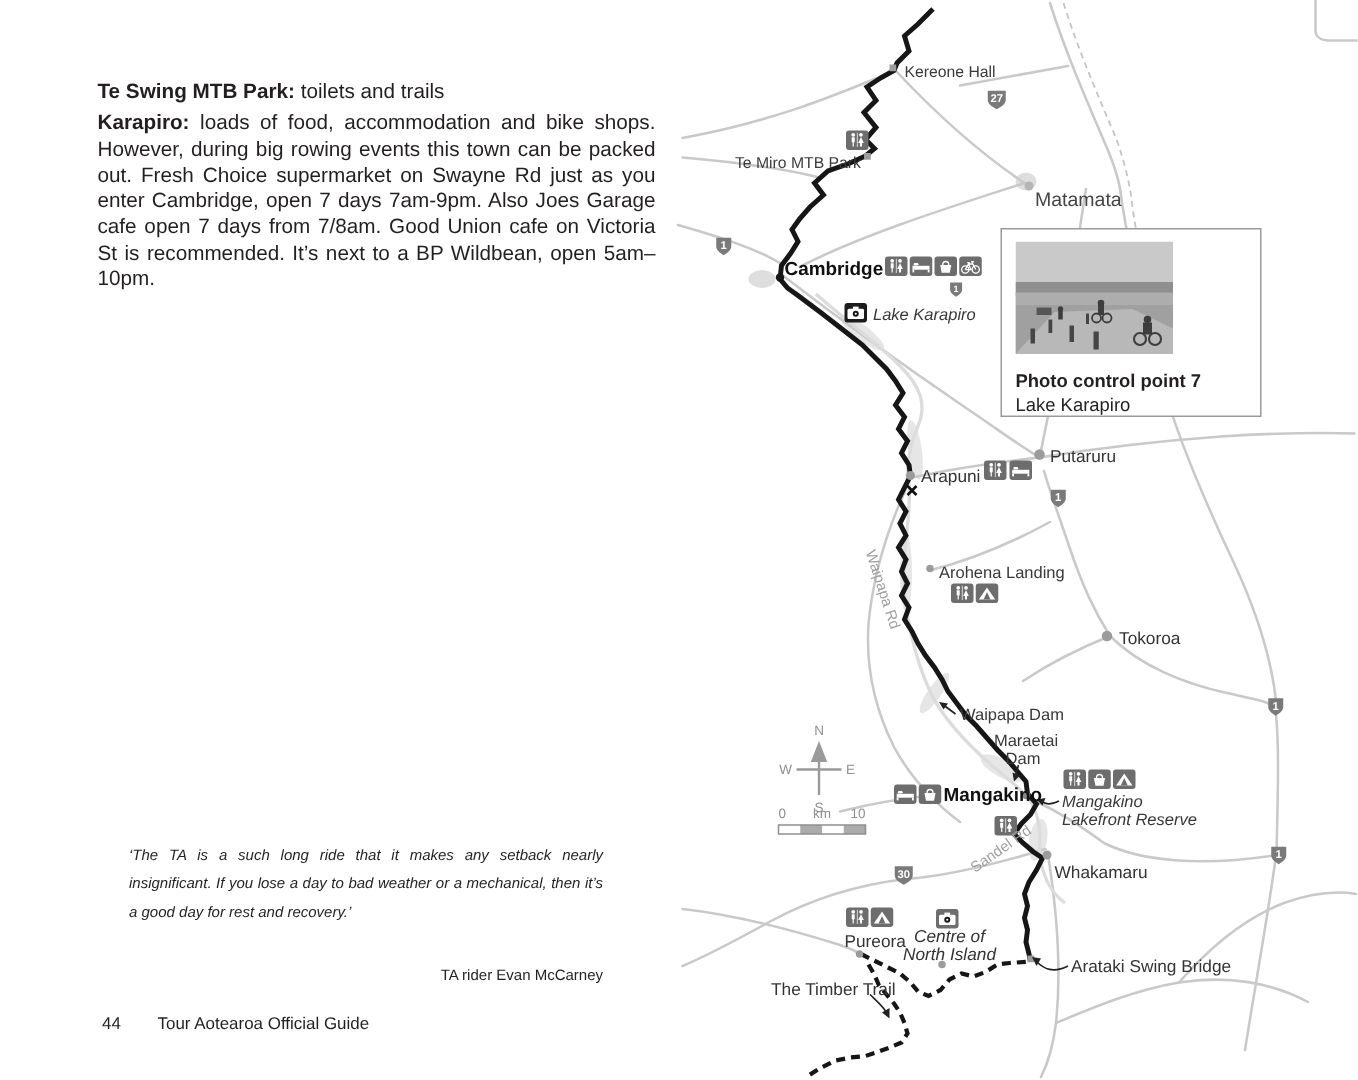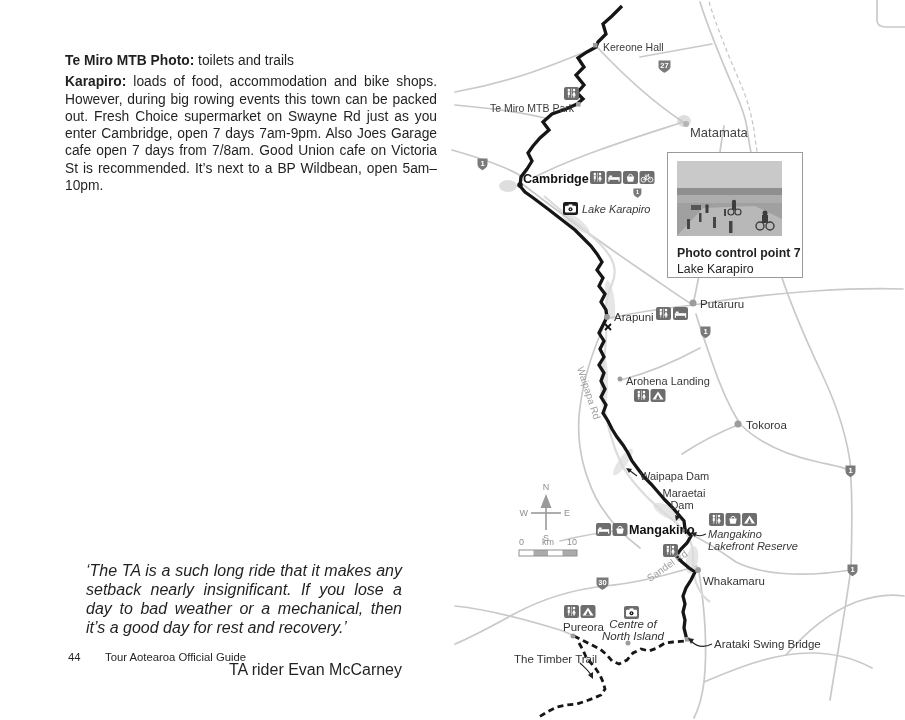--- a/index.html
+++ b/index.html
@@ -4,49 +4,49 @@
 <style>
   html,body{margin:0;padding:0;}
   body{
     width:905px;height:720px;position:relative;overflow:hidden;
     background:#ffffff;color:#231f20;
     font-family:"Liberation Sans","DejaVu Sans",sans-serif;
   }
   .left-col{position:absolute;left:65px;top:52px;width:372px;}
   .para{font-size:13.8px;line-height:17.3px;text-align:justify;margin:0 0 4px 0;}
   .para strong{font-weight:bold;}
-  .quote-block{position:absolute;left:86px;top:561px;width:316px;font-size:16px;line-height:19px;}
+  .quote-block{position:absolute;left:86px;top:561px;width:316px;font-size:10px;line-height:19px;}
   .quote-text{font-style:italic;text-align:justify;margin:0;}
   .quote-attr{text-align:right;margin:23px 0 0 0;font-style:normal;}
-  .page-footer{position:absolute;left:68px;top:651px;font-size:11.3px;}
+  .page-footer{position:absolute;left:68px;top:677px;font-size:11.3px;}
   .page-footer .num{display:inline-block;width:37px;}
   svg.map{position:absolute;left:0;top:0;width:905px;height:720px;}
   .photo-box{
-    position:absolute;left:667px;top:152px;width:136px;height:126px;
+    position:absolute;left:667px;top:152px;width:174px;height:126px;
     box-sizing:border-box;background:#fff;border:1px solid #9a9a9a;padding:8px 0 0 9px;
   }
   .photo-box .title{font-weight:bold;font-size:12.3px;margin-top:6px;line-height:14px;}
   .photo-box .subtitle{font-size:12.3px;margin-top:2px;line-height:14px;}
   
   text{font-family:"Liberation Sans","DejaVu Sans",sans-serif;}
   .ml{font-size:11px;fill:#383838;}
   .ml-sm{font-size:10.5px;fill:#3a3a3a;}
   .ml-town{font-size:11.5px;fill:#333;}
   .ml-big{font-size:13px;fill:#444;}
   .ml-bold{font-size:12.6px;font-weight:bold;fill:#101010;}
   .ml-it{font-style:italic;}
   .ml-road{font-size:10px;fill:#9f9f9f;}
   .ml-gray{fill:#8f8f8f;font-size:9px;}
   .shield-txt{font-size:7.5px;font-weight:bold;fill:#ffffff;text-anchor:middle;}
 </style>
 </head>
 <body>
 
 <div class="left-col">
-  <p class="para"><strong>Te Miro MTB Photo:</strong> <span>toilets and trails</span></p>
+  <p class="para"><strong>Te Swing MTB Park:</strong> <span>toilets and trails</span></p>
   <p class="para"><strong>Karapiro:</strong> <span>loads of food, accommodation and bike shops. However, during big rowing events this town can be packed out.  Fresh Choice supermarket on Swayne Rd just as you enter Cambridge, open 7 days 7am-9pm. Also Joes Garage cafe open 7 days from 7/8am. Good Union cafe on Victoria St is recommended. It’s next to a BP Wildbean, open 5am–10pm.</span></p>
 </div>
 
 <div class="quote-block">
   <p class="quote-text">‘The TA is a such long ride that it makes any setback nearly insignificant. If you lose a day to bad weather or a mechanical, then it’s a good day for rest and recovery.’</p>
   <p class="quote-attr">TA rider Evan McCarney</p>
 </div>
 
 <div class="page-footer">
   <span class="num">44</span><span>Tour Aotearoa Official Guide</span>

